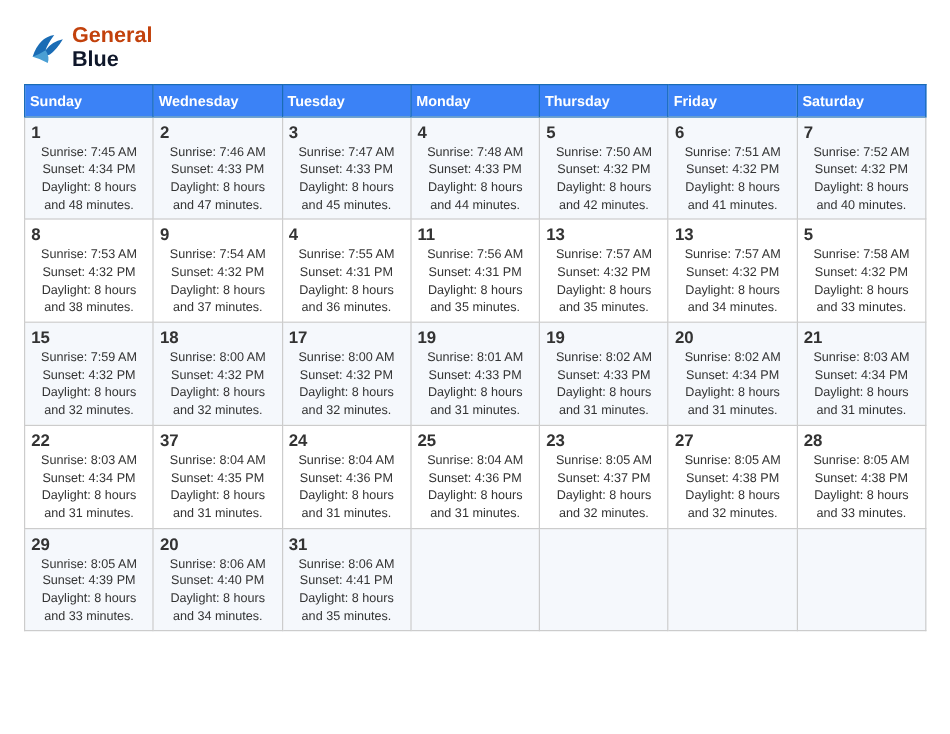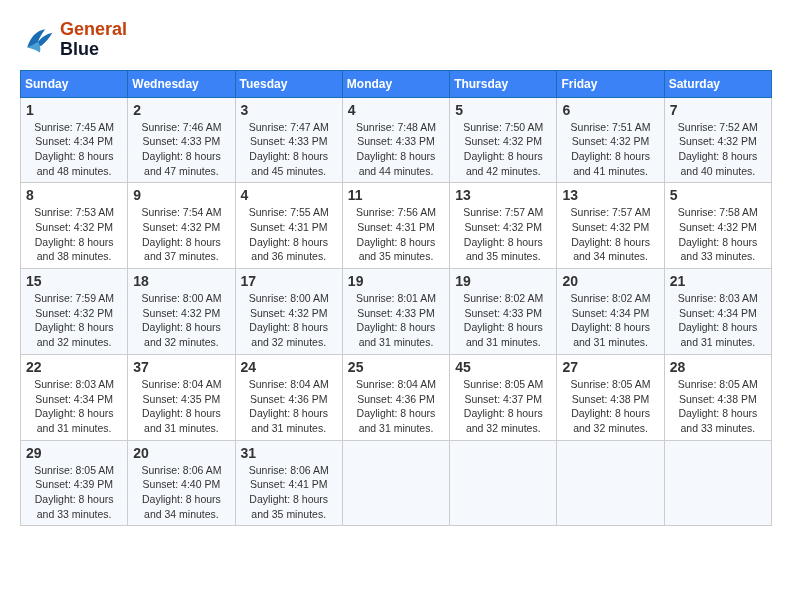--- a/index.html
+++ b/index.html
@@ -326,21 +326,21 @@
         </td>
         <td>
           <span class="day-num">25</span>
           <div class="day-info">
             Sunrise: 8:04 AM<br>
             Sunset: 4:36 PM<br>
             Daylight: 8 hours and 31 minutes.
           </div>
         </td>
         <td>
-          <span class="day-num">45</span>
+          <span class="day-num">23</span>
           <div class="day-info">
             Sunrise: 8:05 AM<br>
             Sunset: 4:37 PM<br>
             Daylight: 8 hours and 32 minutes.
           </div>
         </td>
         <td>
           <span class="day-num">27</span>
           <div class="day-info">
             Sunrise: 8:05 AM<br>

